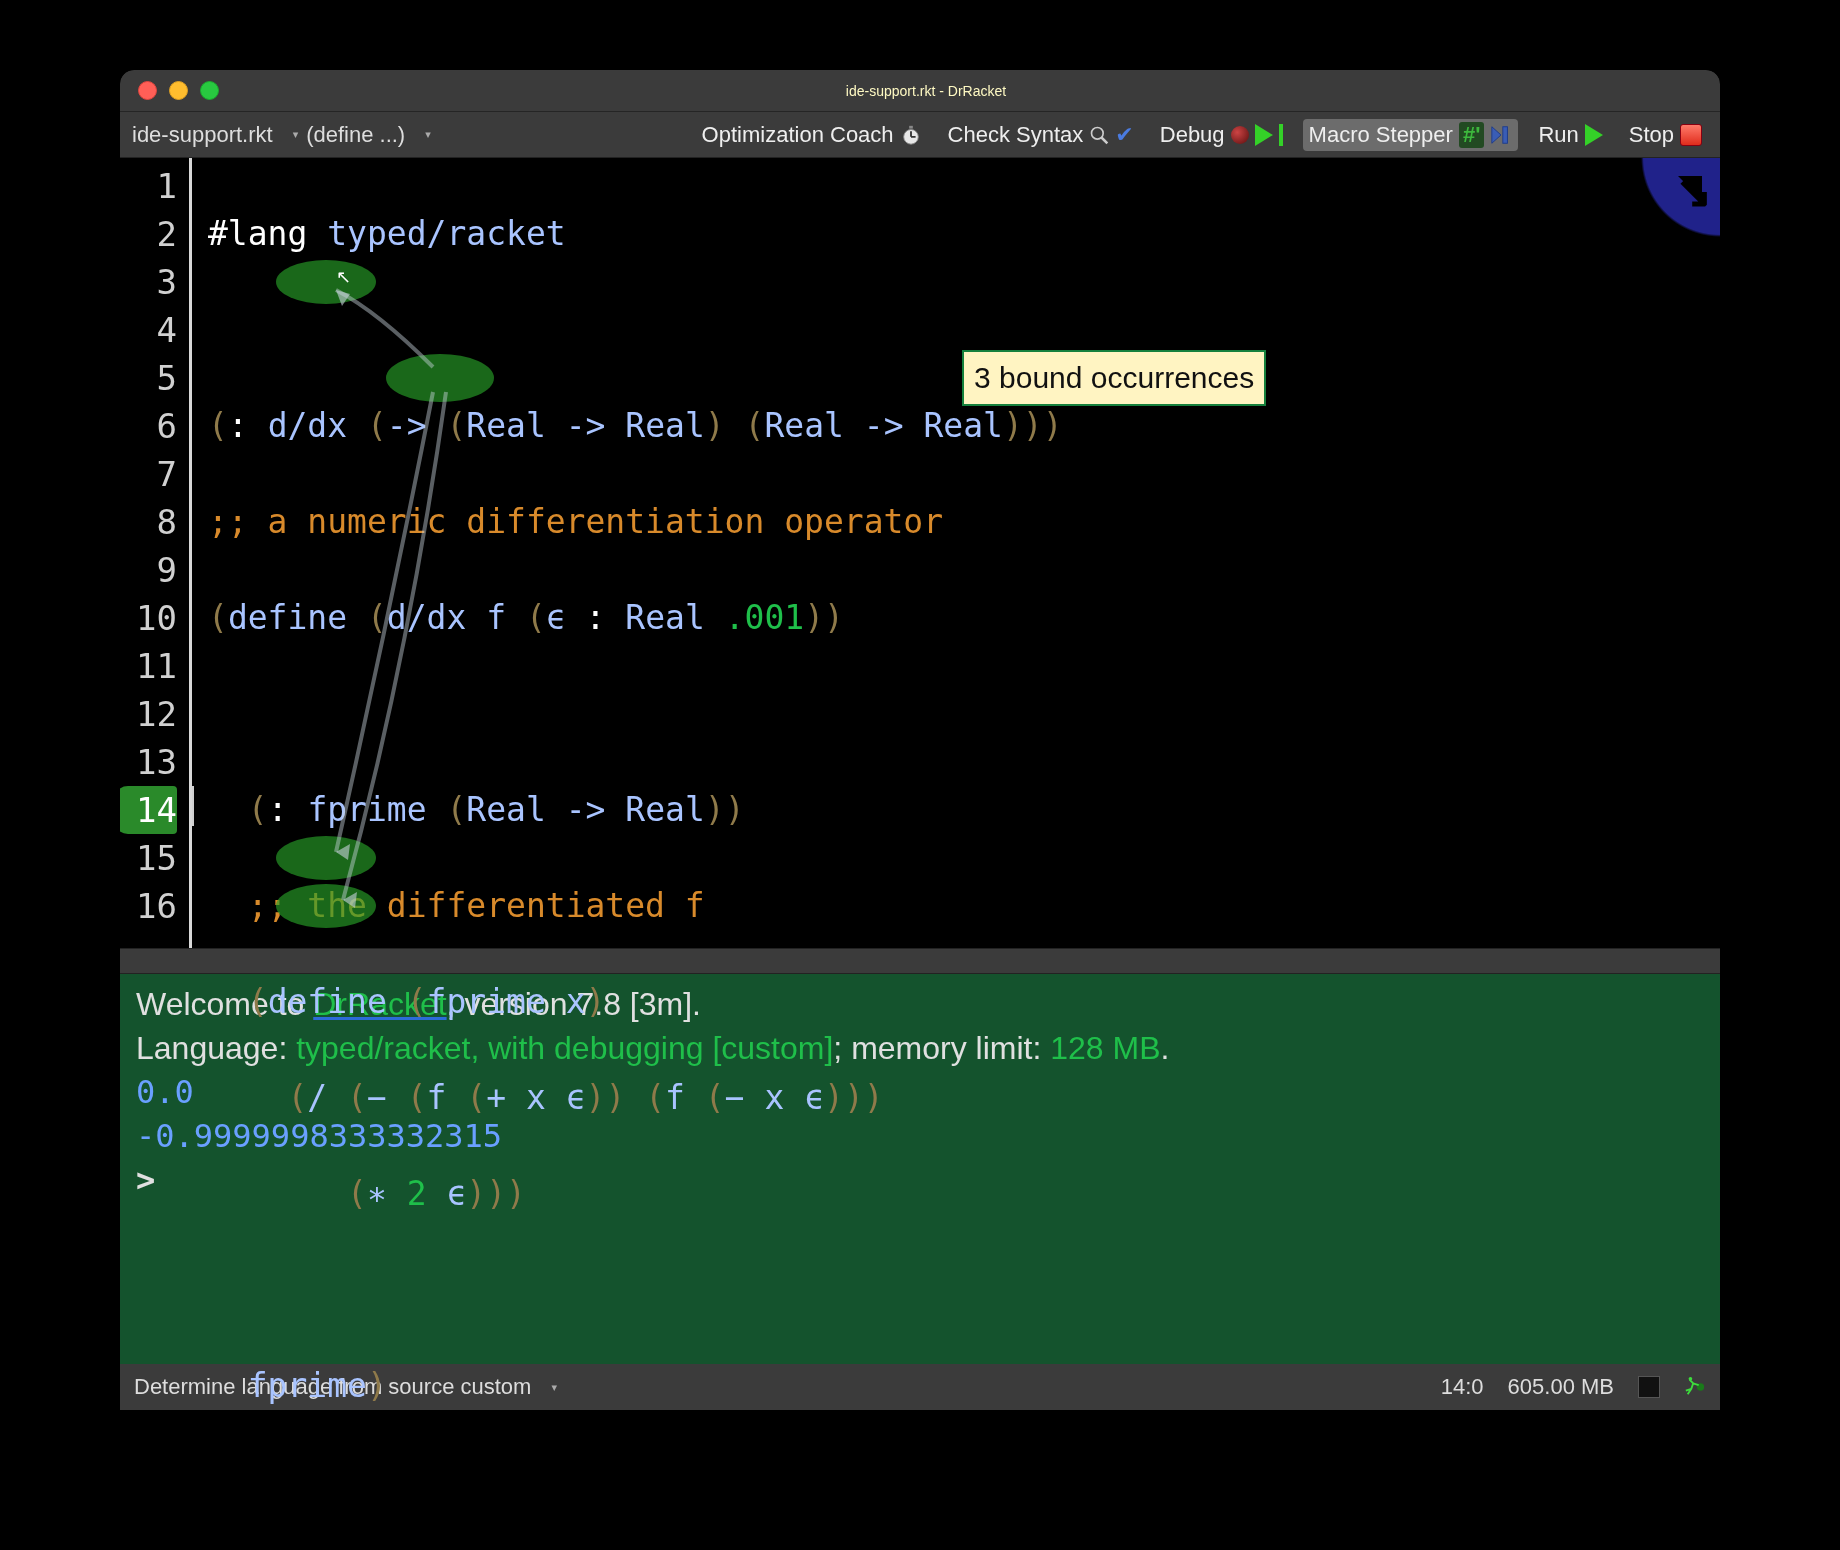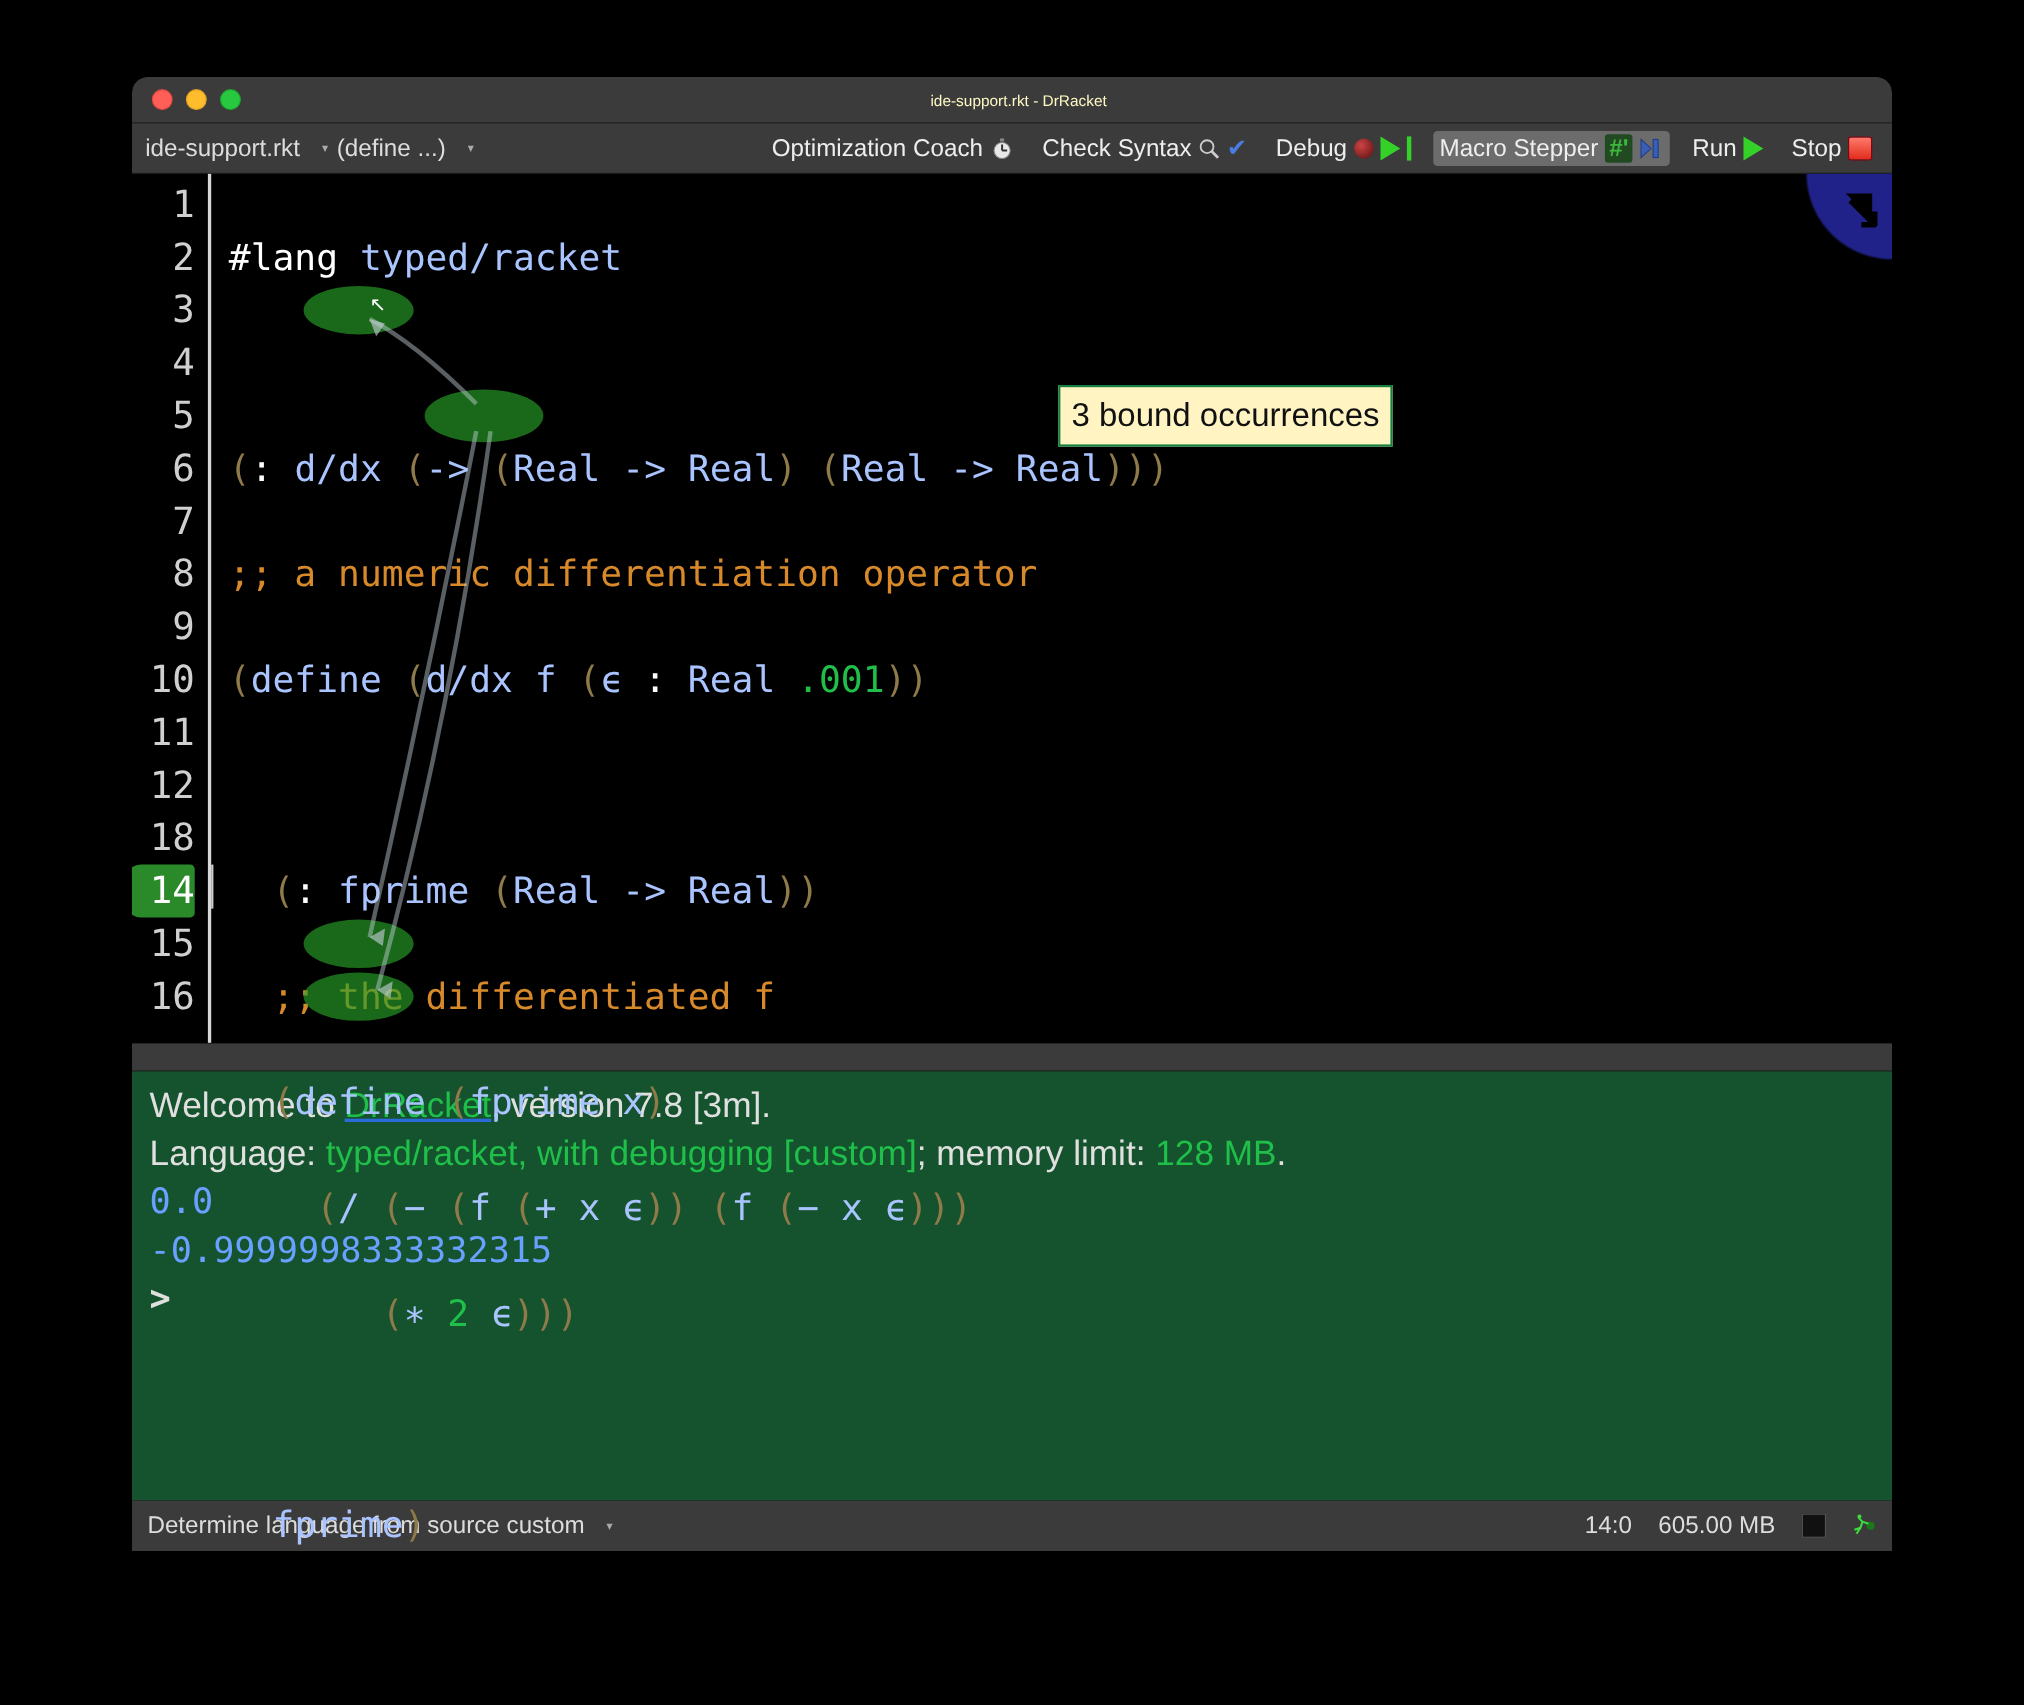--- a/index.html
+++ b/index.html
@@ -299,21 +299,21 @@
       <div class="gline">3</div>
       <div class="gline">4</div>
       <div class="gline">5</div>
       <div class="gline">6</div>
       <div class="gline">7</div>
       <div class="gline">8</div>
       <div class="gline">9</div>
       <div class="gline">10</div>
       <div class="gline">11</div>
       <div class="gline">12</div>
-      <div class="gline">18</div>
+      <div class="gline">13</div>
       <div class="gline cur">14</div>
       <div class="gline">15</div>
       <div class="gline">16</div>
     </div>
 
     <div class="code">
 <span class="ln"><span class="c-kw">#lang</span><span class="c-sym"> typed/racket</span></span>
 <span class="ln"> </span>
 <span class="ln"><span class="c-par">(</span><span class="c-kw">: </span><span class="c-sym">d/dx</span> <span class="c-par">(</span><span class="c-sym">-&gt;</span> <span class="c-par">(</span><span class="c-type">Real</span> <span class="c-sym">-&gt;</span> <span class="c-type">Real</span><span class="c-par">)</span> <span class="c-par">(</span><span class="c-type">Real</span> <span class="c-sym">-&gt;</span> <span class="c-type">Real</span><span class="c-par">)))</span></span>
 <span class="ln"><span class="c-cmt">;; a numeric differentiation operator</span></span>

